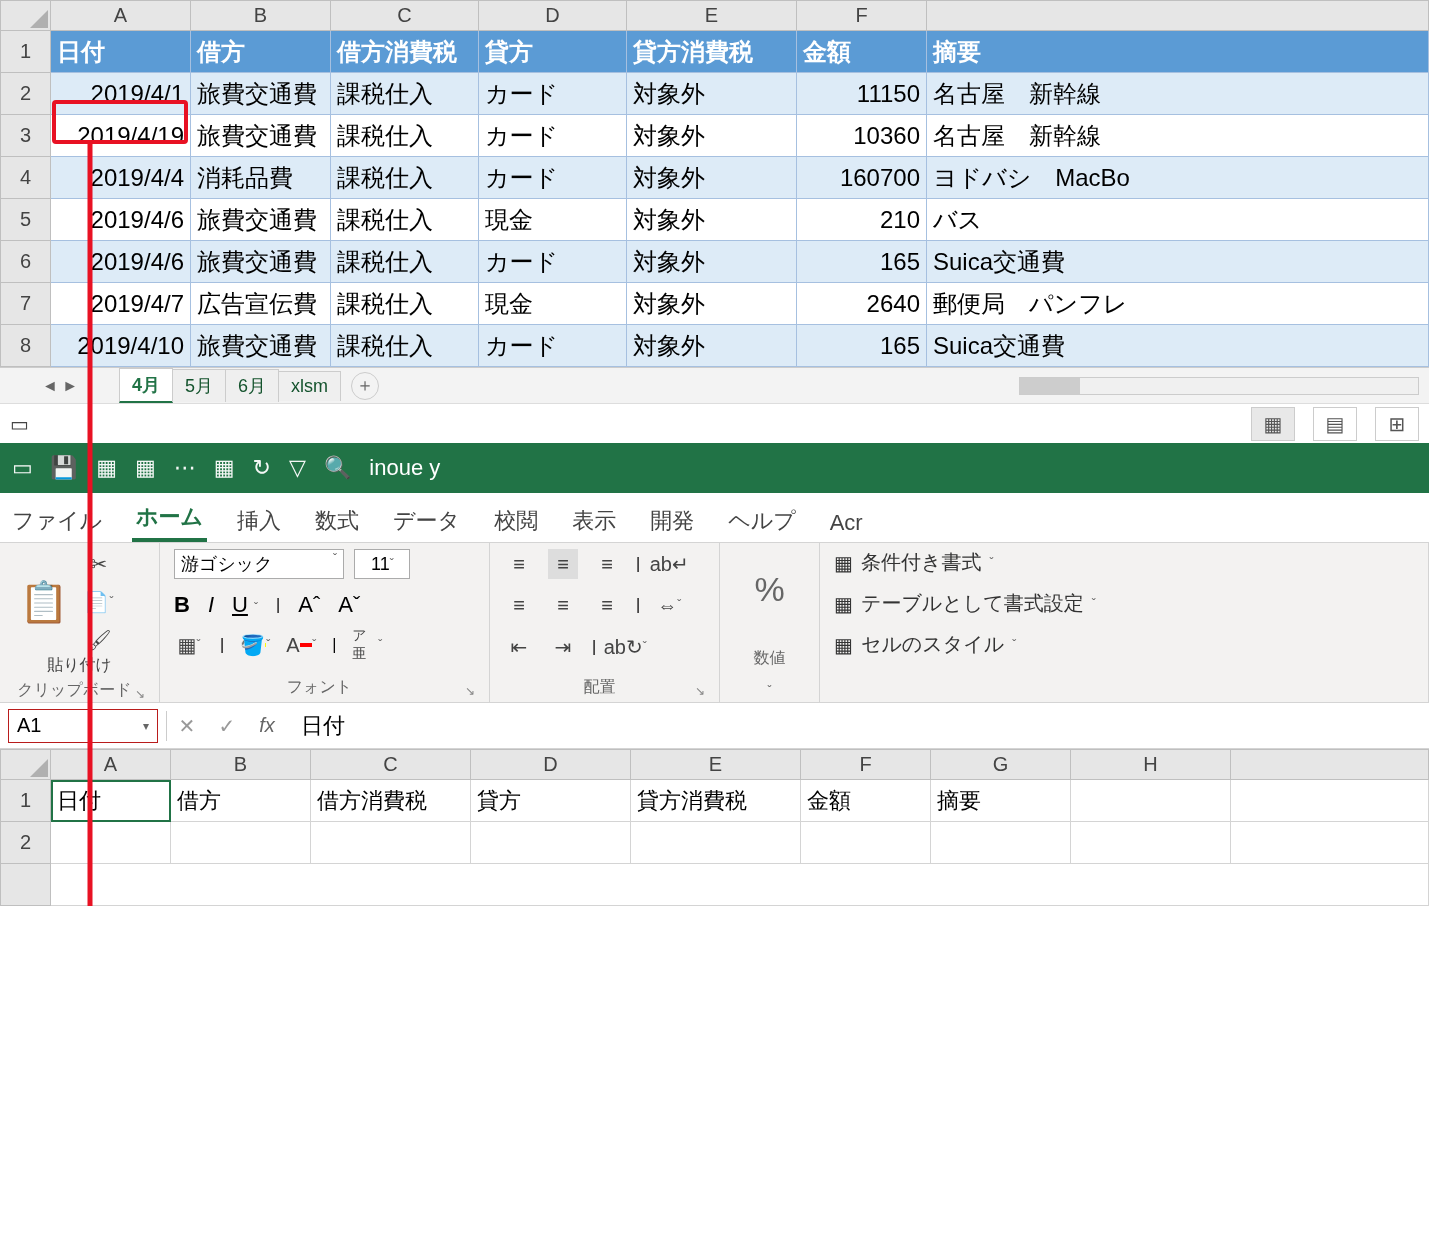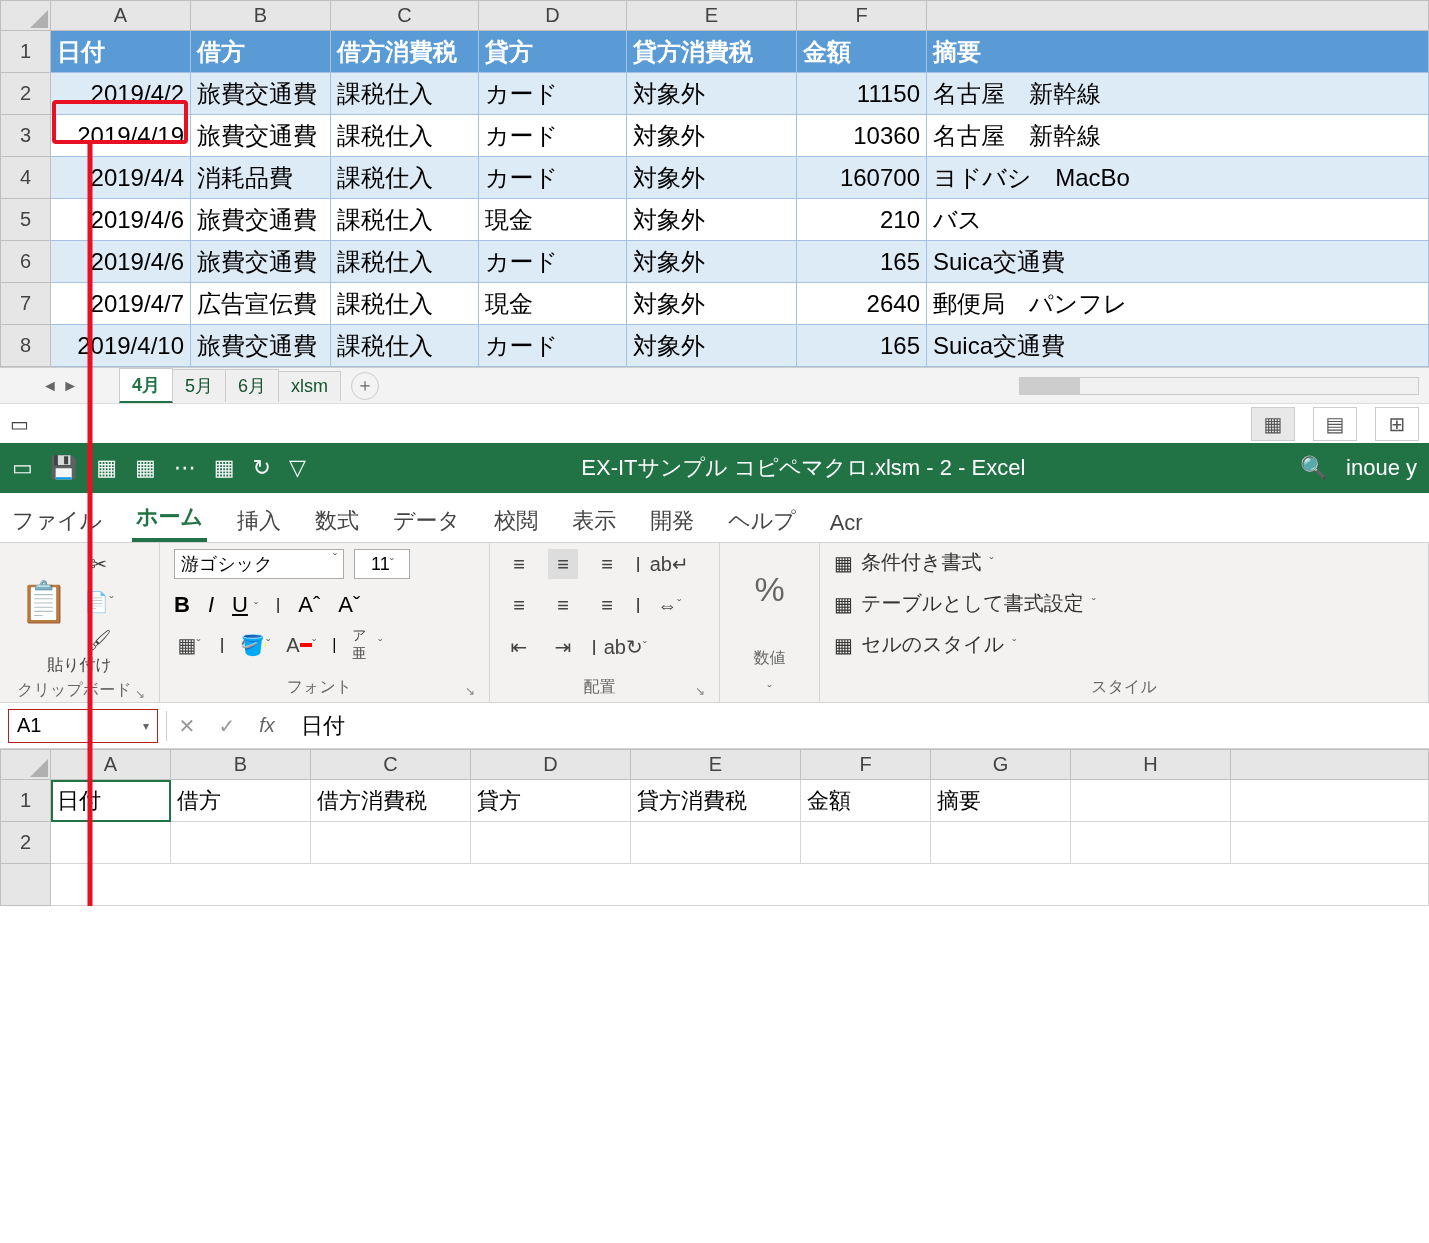--- a/index.html
+++ b/index.html
@@ -109,21 +109,21 @@
       <td class="cell">貸方</td>
       <td class="cell">貸方消費税</td>
       <td class="cell">金額</td>
       <td class="cell">摘要</td>
     </tr>
 
     </tbody>
       <tbody id="top-rows">
         <tr class="odd">
           <td class="rowhead">2</td>
-          <td class="cell num">2019/4/2</td>
+          <td class="cell num">2019/4/1</td>
           <td class="cell">旅費交通費</td>
           <td class="cell">課税仕入</td>
           <td class="cell">カード</td>
           <td class="cell">対象外</td>
           <td class="cell num">11150</td>
           <td class="cell">名古屋　新幹線</td>
         </tr>
         <tr class="even">
           <td class="rowhead">3</td>
           <td class="cell num">2019/4/19</td>
@@ -211,21 +211,20 @@
 
 <div class="titlebar2">
   <span class="ticon">▭</span>
   <span class="ticon">💾</span>
   <span class="ticon">▦</span>
   <span class="ticon">▦</span>
   <span class="ticon">⋯</span>
   <span class="ticon">▦</span>
   <span class="ticon">↻</span>
   <span class="ticon">▽</span>
-  <span class="ttitle">EX-ITサンプル コピペマクロ.xlsm - 2 - Excel</span>
   <span class="ticon">🔍</span>
   <span>inoue y</span>
 </div>
 
 <div class="ribbontabs">
   <div class="rtab">ファイル</div>
   <div class="rtab active">ホーム</div>
   <div class="rtab">挿入</div>
   <div class="rtab">数式</div>
   <div class="rtab">データ</div>
@@ -334,21 +333,20 @@
           <span>▦</span>
           <span>テーブルとして書式設定</span> 
           <span class="caret">ˇ</span>
         </div>
       <div class="styleitem">
           <span>▦</span>
           <span>セルのスタイル</span> 
           <span class="caret">ˇ</span>
         </div>
     </div>
-    <span class="glabel">スタイル</span>
   </div>
 </div>
 
 <div class="fbar">
   <div class="namebox">
       <span>A1</span>
       <span class="caret">▾</span>
     </div>
   <div style="width:1px;height:30px;background:#ccc"></div>
   <div class="fbtn">✕</div>

